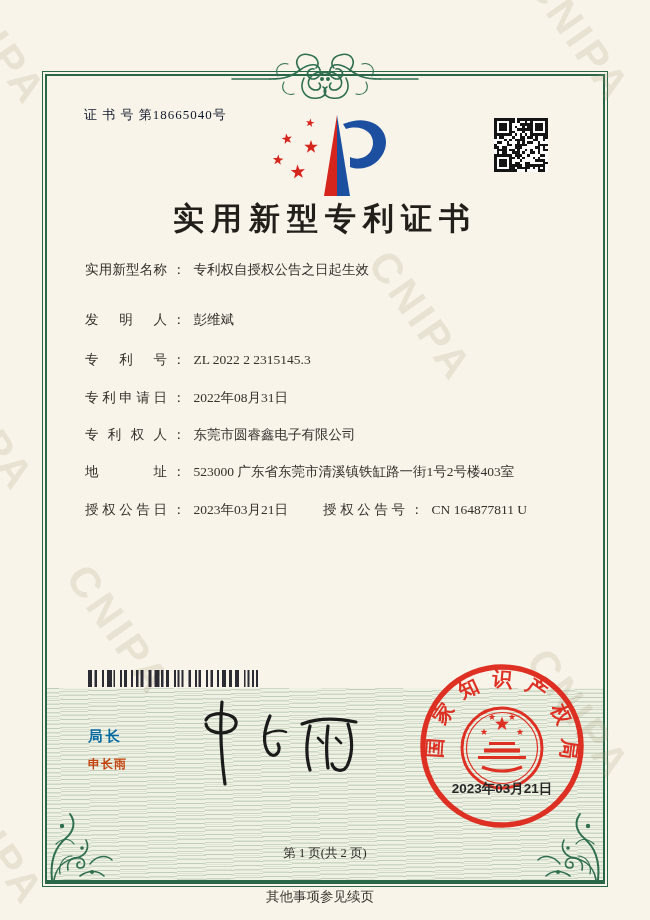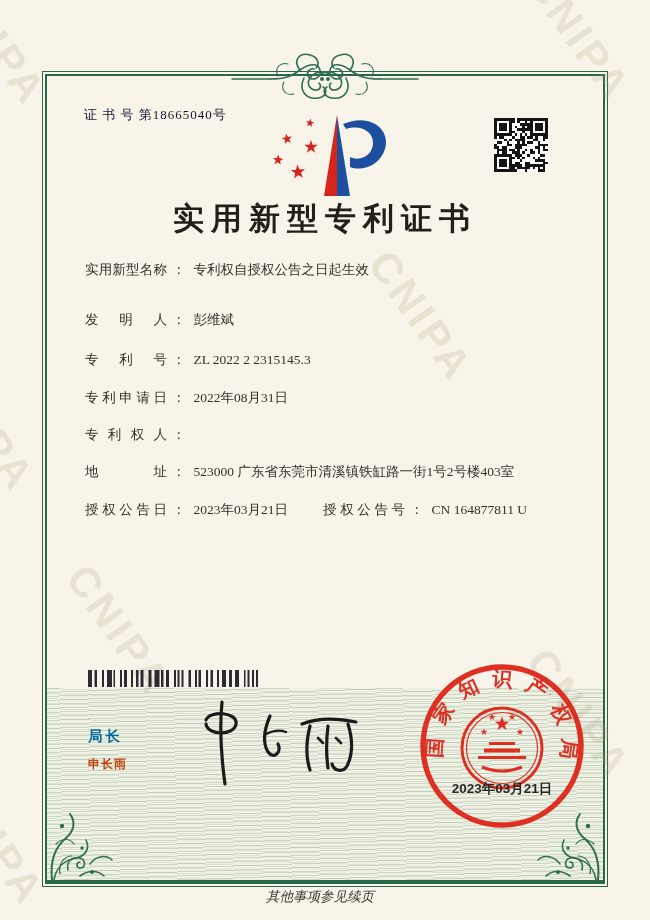--- a/index.html
+++ b/index.html
@@ -38,21 +38,21 @@
   .para{left:84px;width:484px;font-size:12.8px;font-style:italic;line-height:1.62;
         letter-spacing:0.4px;text-indent:2em;color:#2f2b26;text-align:justify;}
   .barcode{left:88px;top:670px;width:172px;height:17px;}
   .dirTitle{left:88px;top:727px;font-family:"Liberation Sans","DejaVu Sans",sans-serif;
             font-weight:600;font-size:14.5px;letter-spacing:3px;color:#0369a1;}
   .dirName{left:88px;top:756px;font-family:"Liberation Sans","DejaVu Sans",sans-serif;
             font-weight:600;font-size:12px;letter-spacing:1px;color:#c2410c;}
   .sig{left:182px;top:690px;width:200px;height:102px;}
   .seal{left:416px;top:660px;width:172px;height:172px;z-index:5;opacity:0.94;}
   .pageNum{left:0;top:845px;width:650px;text-align:center;font-size:12.5px;color:#2c2925;z-index:4;}
-  .contNote{left:0;top:888px;width:640px;text-align:center;font-size:13.5px;font-style:italic;
+  .contNote{left:0;top:888px;width:640px;text-align:center;font-size:13.5px;
             color:#3a362f;z-index:4;}
 </style>
 </head>
 <body>
 
 <div class="page">
 
   <span class="wm" style="left:-28px;top:-34px">CNIPA</span>
   <span class="wm" style="left:556px;top:-38px">CNIPA</span>
   <span class="wm" style="left:398px;top:242px">CNIPA</span>
@@ -420,20 +420,21 @@
       <span class="fvalue">2022年08月31日</span>
   </div>
   <div class="frow" style="top:426px">
     <span class="flabel">
         <span>专</span>
         <span>利</span>
         <span>权</span>
         <span>人</span>
       </span>
       <span class="colon">：</span>
+      <span class="fvalue">东莞市圆睿鑫电子有限公司</span>
   </div>
   <div class="frow" style="top:463px">
     <span class="flabel">
         <span>地</span>
         <span>址</span>
       </span>
       <span class="colon">：</span>
       <span class="fvalue">523000 广东省东莞市清溪镇铁缸路一街1号2号楼403室</span>
   </div>
   <div class="frow" style="top:501px">
@@ -533,15 +534,16 @@
       <g fill="#de2418">
         <rect x="73" y="82" width="26" height="3"></rect>
         <rect x="68" y="88.5" width="36" height="4"></rect>
         <rect x="62" y="96" width="48" height="3"></rect>
       </g>
       <path d="M66,107 Q86,115 106,107" fill="none" stroke="#de2418" stroke-width="3"></path>
     </g>
     <text x="86" y="133" text-anchor="middle" font-size="13.5" font-weight="bold" fill="#1a1a1a" font-family="Liberation Sans, DejaVu Sans, sans-serif">2023年03月21日</text>
   </svg>
 
+  <div class="z pageNum">第 1 页(共 2 页)</div>
   <div class="z contNote">其他事项参见续页</div>
 
 </div>
 
 </body></html>

